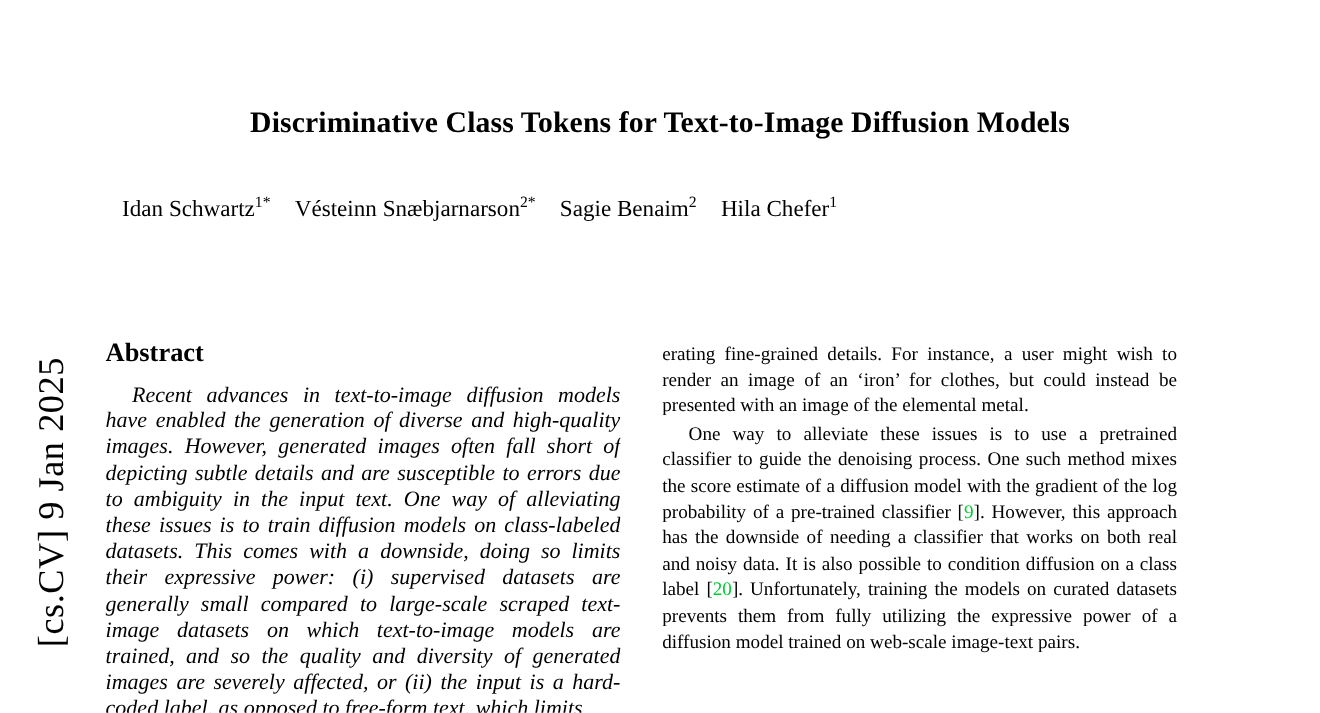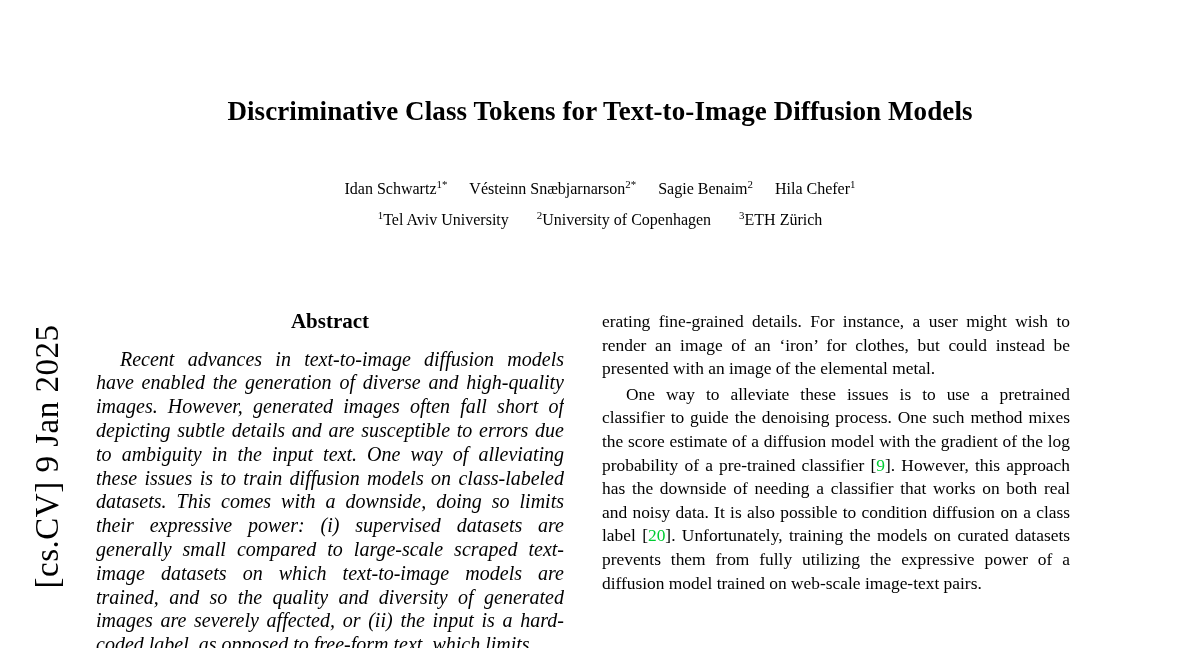--- a/index.html
+++ b/index.html
@@ -58,22 +58,22 @@
     font-weight: bold;
     font-family: Liberation Serif, serif;
     letter-spacing: 0.1px;
   }
 
   #authors {
     position: absolute;
     left: 100px;
     top: 175px;
     width: 1000px;
-    text-align: center;
-    font-size: 16px;
+    text-align: left;
+    font-size: 21px;
     line-height: 28px;
     font-family: "Liberation Serif", serif;
   }
   #authors .row {
     white-space: nowrap;
   }
   #authors .author {
     display: inline-block;
     margin: 0 11px;
   }
@@ -100,23 +100,22 @@
     text-align: justify;
   }
   #col-left {
     left: 96px;
   }
   #col-right {
     left: 602px;
   }
 
   #abstract-heading {
-    text-align: center;
     font-weight: bold;
-    font-size: 21px;
+    font-size: 24px;
     margin: 0 0 14px 0;
     font-family: "Liberation Serif", serif;
   }
 
   #abstract-text {
     font-style: italic;
     text-align: justify;
     text-indent: 24px;
     font-size: 20px;
     line-height: 23.8px;
@@ -144,23 +143,20 @@
   <div id="arxiv-stamp">
     <div class="vtext">[cs.CV]  9 Jan 2025</div>
   </div>
 
   <div id="title">Discriminative Class Tokens for Text-to-Image Diffusion Models</div>
 
   <div id="authors">
     <div class="row">
       <span class="author"><span>Idan Schwartz</span><sup>1*</sup></span><span class="author"><span>Vésteinn Snæbjarnarson</span><sup>2*</sup></span><span class="author"><span>Sagie Benaim</span><sup>2</sup></span><span class="author"><span>Hila Chefer</span><sup>1</sup></span>
     </div>
-    <div class="row affil-row">
-      <span class="affil"><sup>1</sup><span>Tel Aviv University</span></span><span class="affil"><sup>2</sup><span>University of Copenhagen</span></span><span class="affil"><sup>3</sup><span>ETH Zürich</span></span>
-    </div>
   </div>
 
   <div class="col clip" id="col-left">
     <div id="abstract-heading">Abstract</div>
     <div id="abstract-text">Recent advances in text-to-image diffusion models have enabled the generation of diverse and high-quality images. However, generated images often fall short of depicting subtle details and are susceptible to errors due to ambiguity in the input text. One way of alleviating these issues is to train diffusion models on class-labeled datasets. This comes with a downside, doing so limits their expressive power: (i) supervised datasets are generally small compared to large-scale scraped text-image datasets on which text-to-image models are trained, and so the quality and diversity of generated images are severely affected, or (ii) the input is a hard-coded label, as opposed to free-form text, which limits</div>
   </div>
 
   <div class="col clip" id="col-right">
     <p class="para first">erating fine-grained details. For instance, a user might wish to render an image of an ‘iron’ for clothes, but could instead be presented with an image of the elemental metal.</p>
     <p class="para"><span>One way to alleviate these issues is to use a pretrained classifier to guide the denoising process. One such method mixes the score estimate of a diffusion model with the gradient of the log probability of a pre-trained classifier [</span><span class="cite">9</span><span>]. However, this approach has the downside of needing a classifier that works on both real and noisy data. It is also possible to condition diffusion on a class label [</span><span class="cite">20</span><span>].  Unfortunately, training the models on curated datasets prevents them from fully utilizing the expressive power of a diffusion model trained on web-scale image-text pairs.</span></p>

